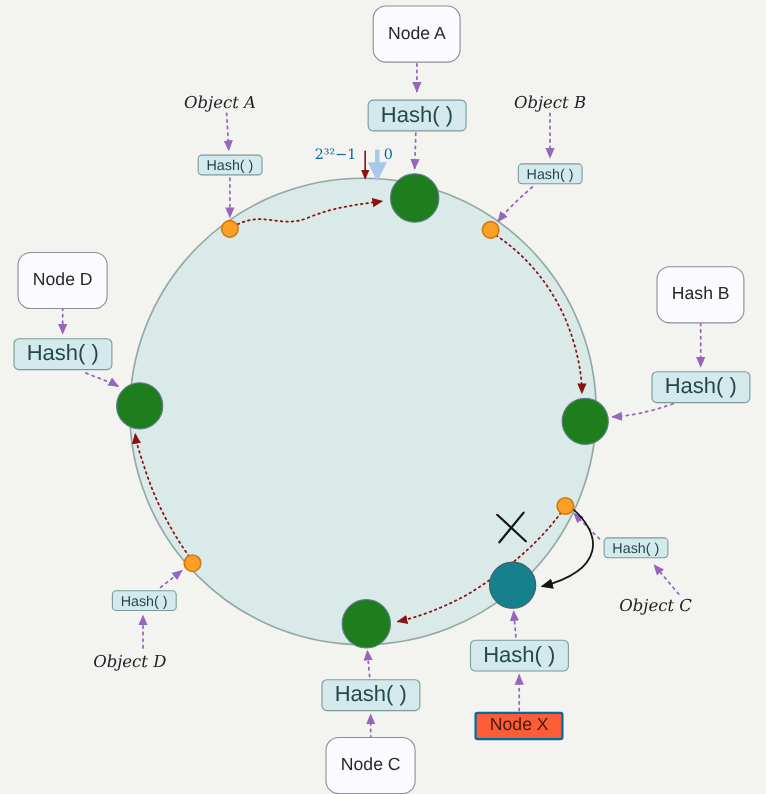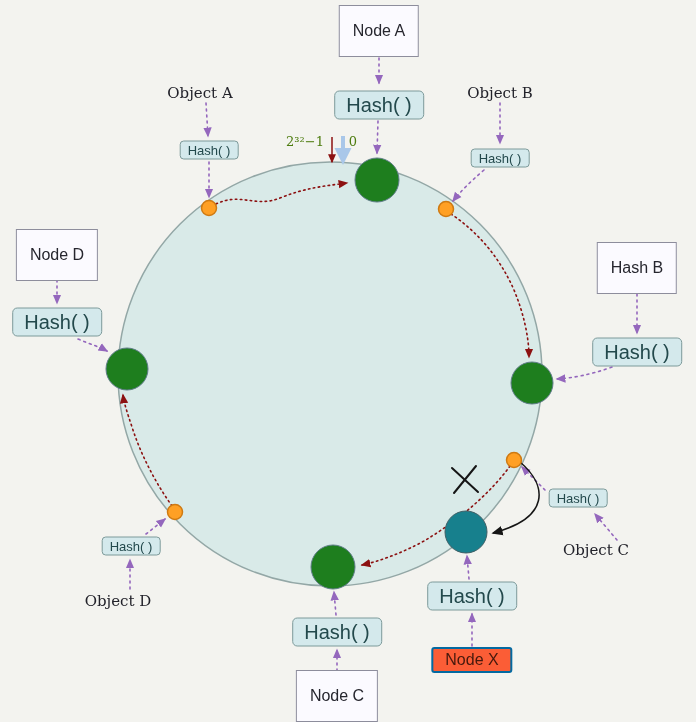--- a/index.html
+++ b/index.html
@@ -2,40 +2,40 @@
 <html><head>
 <meta charset="utf-8">
 <style>
   * { margin:0; padding:0; box-sizing:border-box; }
   html,body { background:#ffffff; }
   body { font-family:"Liberation Sans", sans-serif; }
   .stage { position:relative; width:696px; height:722px; background:#f3f3ef; overflow:hidden; }
   .stage > svg { position:absolute; left:0; top:0; }
   .lbl { position:absolute; transform:translate(-50%,-50%); white-space:nowrap; text-align:center; z-index:3; }
   .node-box {
-    background:#fbfaff; border:1px solid #8d8d9c; border-radius:0;
+    background:#fbfaff; border:1px solid #8d8d9c; border-radius:12px;
     padding:16px 13px; font-size:16px; color:#26262e;
   }
   .hash-big {
     background:#d4e9ec; border:1px solid #7d9a9a; border-radius:5px;
     padding:2px 11px; font-size:20px; color:#23494c;
   }
   .hash-small {
     background:#d4e9ec; border:1px solid #7d9a9a; border-radius:4px;
     padding:1px 7px; font-size:13px; color:#23494c;
   }
   .obj-lbl {
-    font-family:"DejaVu Serif", serif; 
+    font-family:"DejaVu Serif", serif; font-style:italic;
     font-size:15px; color:#22222a;
   }
   .nodex-box {
     background:#fb5d36; border:2px solid #0369a1; border-radius:3px;
     padding:2px 12px; font-size:16px; color:#46190d;
   }
-  .tick { font-family:"DejaVu Serif", serif; font-size:13px; color:#4d7c0f; }
+  .tick { font-family:"DejaVu Serif", serif; font-size:13px; color:#0369a1; }
   .watermark {
     position:absolute; right:6px; top:691px; font-size:13px;
     color:#d6d6d8; letter-spacing:0.4px; z-index:4;
   }
 </style>
 </head>
 <body>
 
 <div class="stage">
 

